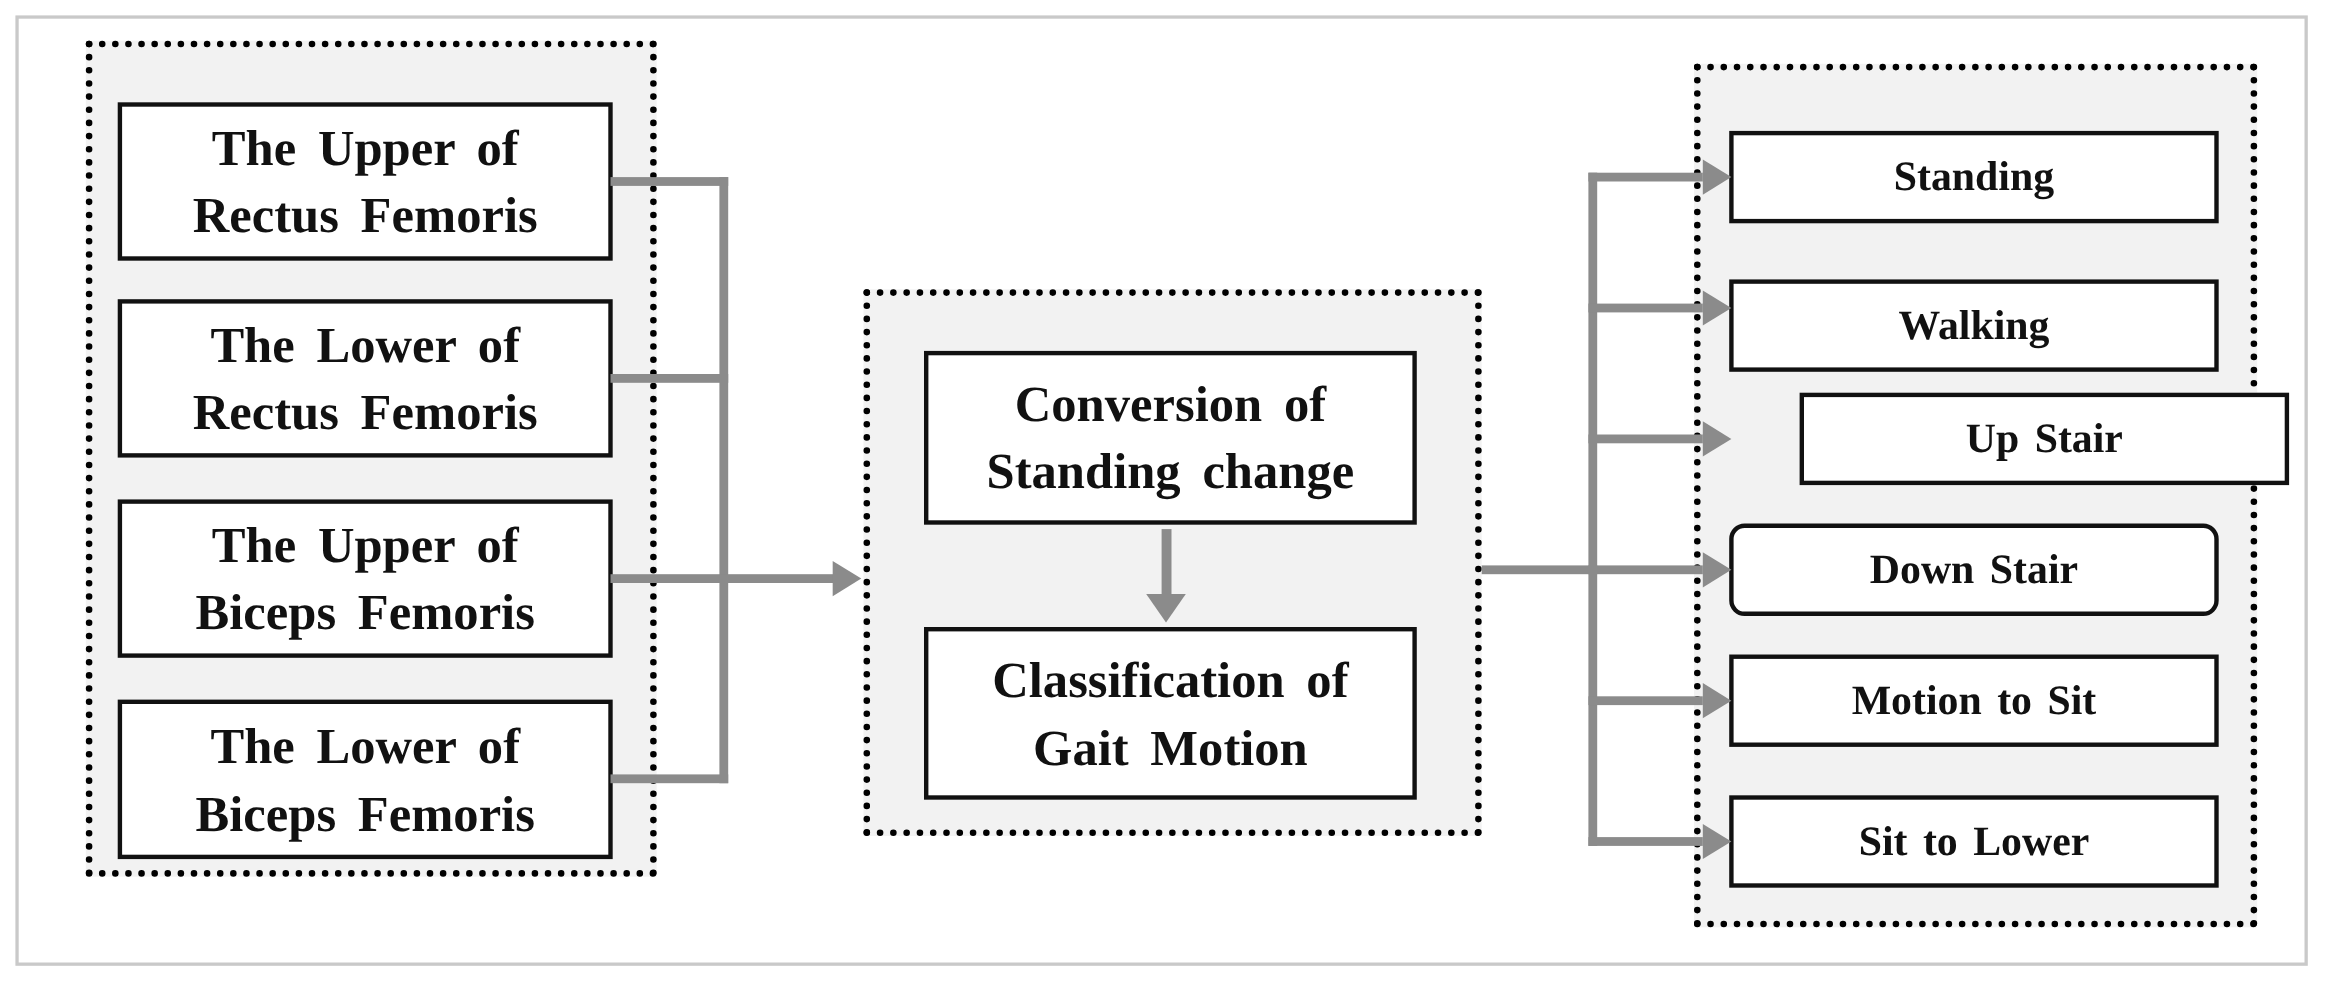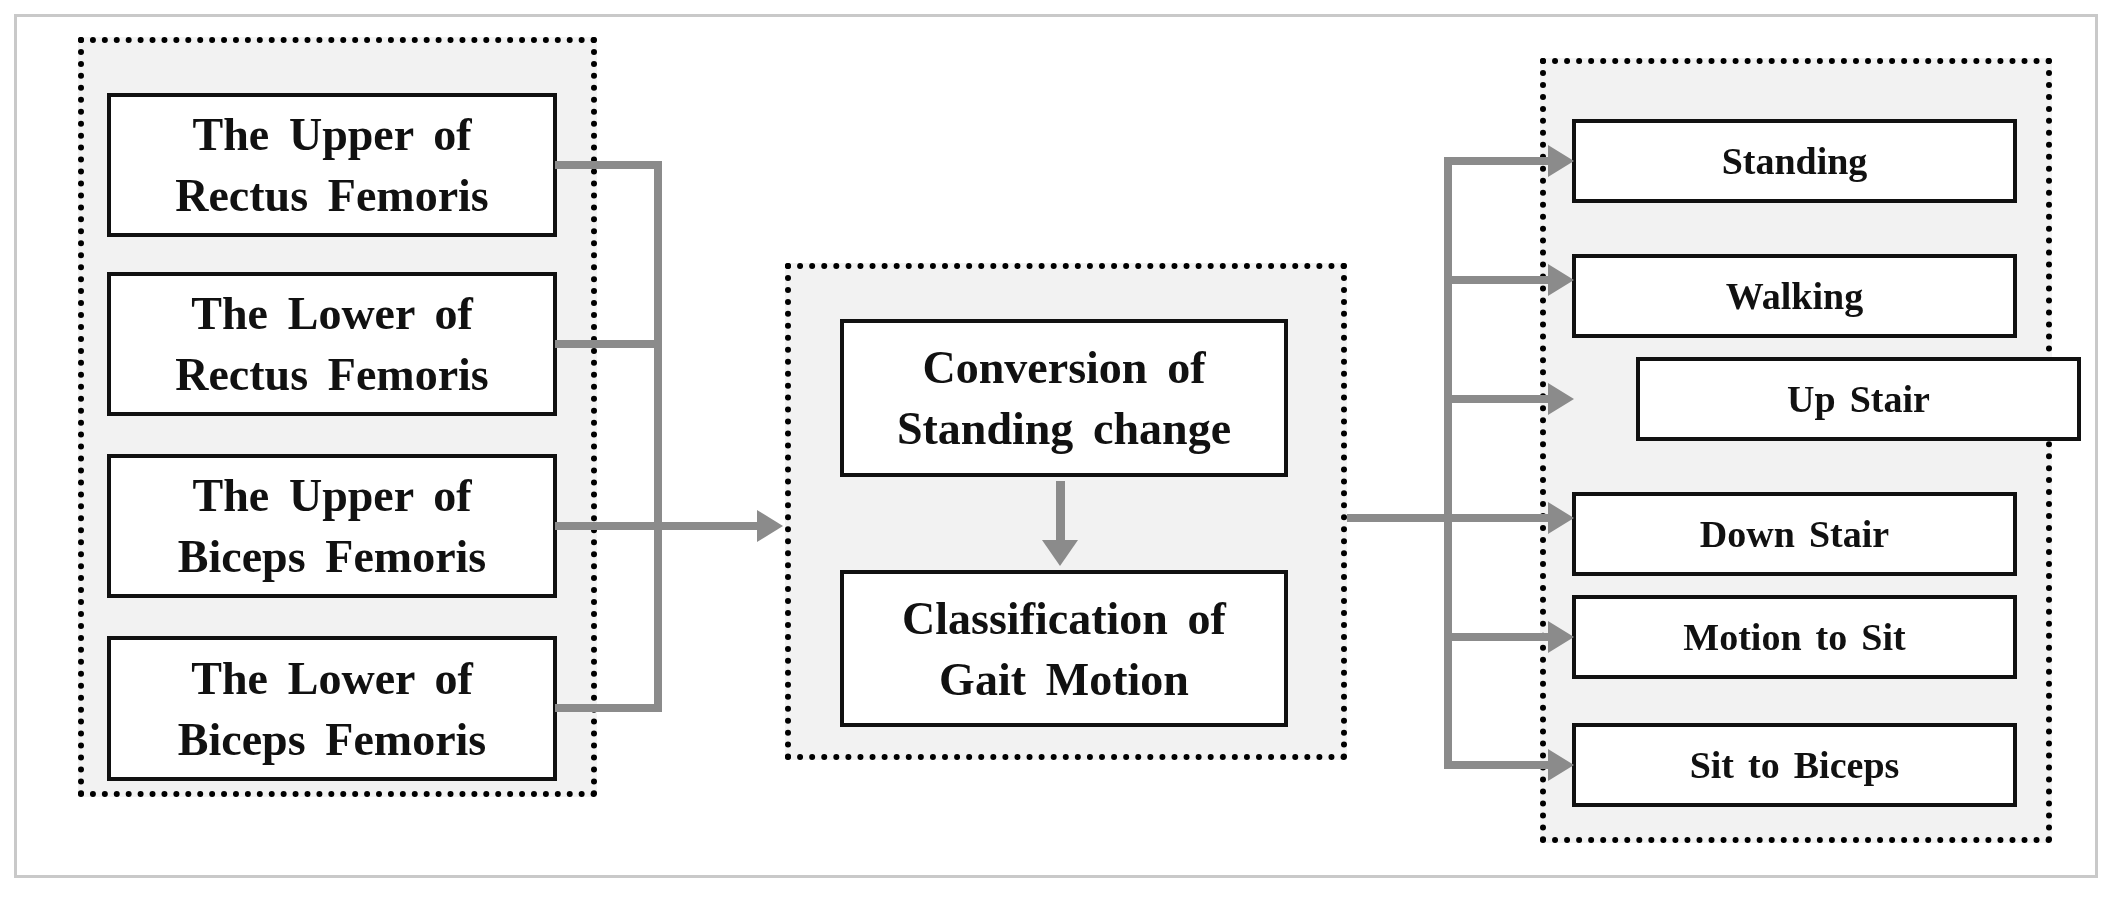--- a/index.html
+++ b/index.html
@@ -73,23 +73,23 @@
   <div class="ah-down" style="left:1042px;top:540px;"></div>
 
   <div class="line" style="left:1347px;top:514px;width:105px;height:8px;"></div>
   <div class="line" style="left:1444px;top:157px;width:8px;height:612px;"></div>
 
   <div class="panel" style="left:1540px;top:58px;width:512px;height:785px;"></div>
 
   <div class="node one" style="left:1572px;top:119px;width:445px;height:84px;">Standing</div>
   <div class="node one" style="left:1572px;top:254px;width:445px;height:84px;">Walking</div>
   <div class="node one" style="left:1636px;top:357px;width:445px;height:84px;">Up Stair</div>
-  <div class="node one" style="left:1572px;top:492px;width:445px;height:84px;">Down Stair</div>
+  <div class="node one" style="left:1572px;top:476px;width:445px;height:84px;border-radius:14px;">Down Stair</div>
   <div class="node one" style="left:1572px;top:595px;width:445px;height:84px;">Motion to Sit</div>
-  <div class="node one" style="left:1572px;top:723px;width:445px;height:84px;">Sit to Biceps</div>
+  <div class="node one" style="left:1572px;top:723px;width:445px;height:84px;">Sit to Lower</div>
 
   <div class="line" style="left:1444px;top:157px;width:104px;height:8px;"></div>
   <div class="ah-right" style="left:1548px;top:145px;"></div>
 
   <div class="line" style="left:1444px;top:276px;width:104px;height:8px;"></div>
   <div class="ah-right" style="left:1548px;top:264px;"></div>
 
   <div class="line" style="left:1444px;top:395px;width:104px;height:8px;"></div>
   <div class="ah-right" style="left:1548px;top:383px;"></div>
 

